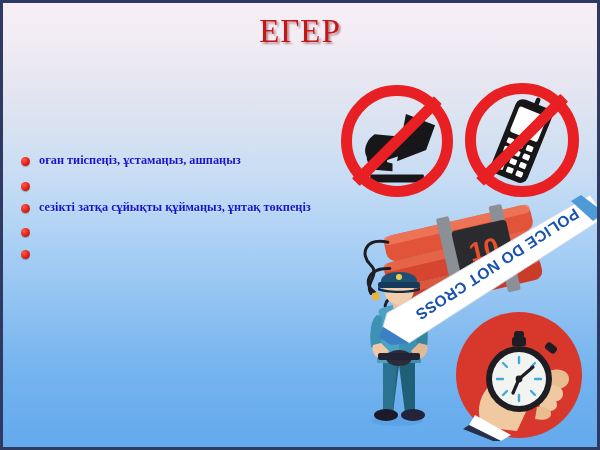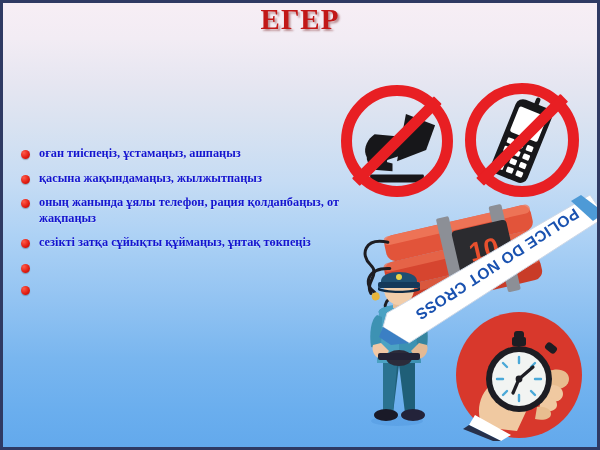--- a/index.html
+++ b/index.html
@@ -11,32 +11,32 @@
     border:3px solid #2f3a63;
     background:linear-gradient(180deg,
         #f7eef5 0%,  #f2ecf4 8%,  #e6e6f1 18%,
         #d8e2f1 28%, #c6dcf4 40%, #aed2f5 52%,
         #94c4f2 66%, #79b6ef 80%, #6aaeee 92%, #63a9ec 100%);
     overflow:hidden;
   }
 
   
   .title{
-    position:absolute;left:0;right:0;top:0;text-align:center;
-    font-size:29px;font-weight:bold;letter-spacing:1px;
+    position:absolute;left:0;right:0;top:10px;text-align:center;
+    font-size:33px;font-weight:normal;letter-spacing:1px;
     color:#c21818;text-shadow:2px 2px 2px rgba(120,30,30,.45);
   }
   .subtitle{
     position:absolute;left:12px;top:48px;width:388px;text-align:center;
     font-size:13.5px;font-weight:bold;line-height:17px;
     color:#c21818;text-shadow:1px 1px 1px rgba(120,30,30,.35);
   }
 
   
-  .list{position:absolute;left:18px;top:143px;width:330px;}
+  .list{position:absolute;left:18px;top:150px;width:330px;}
   .item{display:flex;align-items:flex-start;margin-bottom:9px;}
   .item.gap{margin-top:0;}
   .dot{
     flex:0 0 auto;width:9px;height:9px;border-radius:50%;
     background:radial-gradient(circle at 32% 30%,#ff5a48 0%,#e01b10 60%,#a50d06 100%);
     margin:4px 9px 0 0;box-shadow:0 1px 1px rgba(0,0,0,.25);
   }
   .txt{
     font-size:12.3px;font-weight:bold;line-height:15.5px;color:#1414cf;
     text-shadow:0 1px 0 rgba(255,255,255,.35);
@@ -77,27 +77,22 @@
 
   <div class="list">
 
     <div class="item">
       <span class="dot"></span>
       <span class="txt">оған тиіспеңіз, ұстамаңыз, ашпаңыз</span>
     </div>
 
     <div class="item">
       <span class="dot"></span>
-      <span class="txt">қасына жақындамаңыз, жылжытпаңыз</span>
-    </div>
-
-    <div class="item">
-      <span class="dot"></span>
-      <span class="txt">оның жанында ұялы телефон, рация қолданбаңыз, от жақпаңыз</span>
-    </div>
+    </div>
+
 
     <div class="item gap">
       <span class="dot"></span>
       <span class="txt">сезікті  затқа сұйықты құймаңыз,  ұнтақ төкпеңіз</span>
     </div>
 
     <div class="item">
       <span class="dot"></span>
     </div>
 

